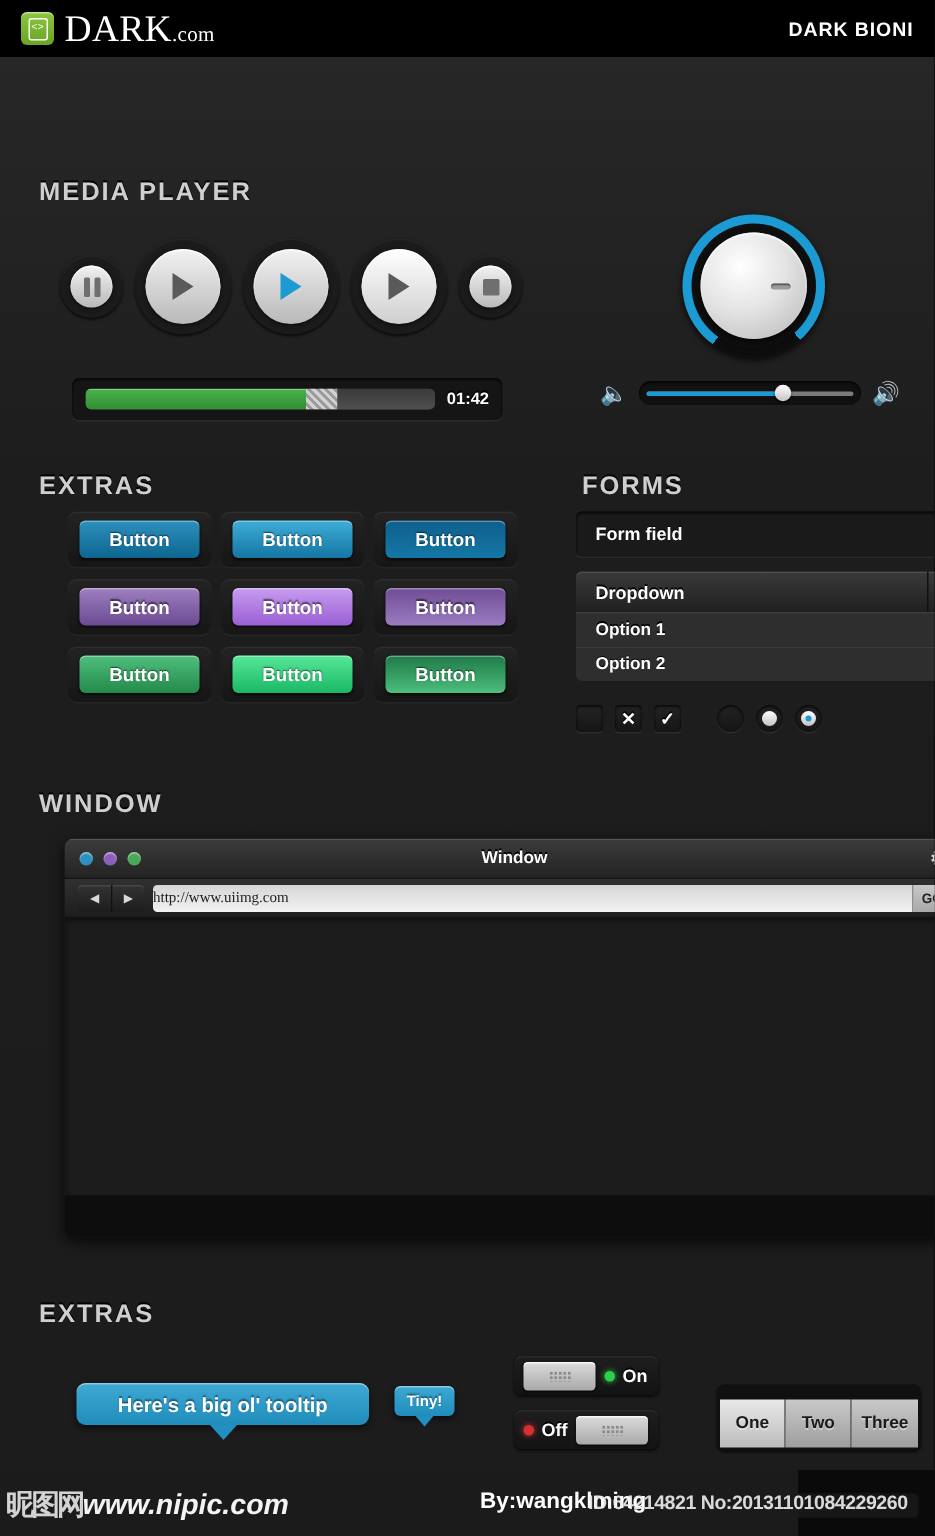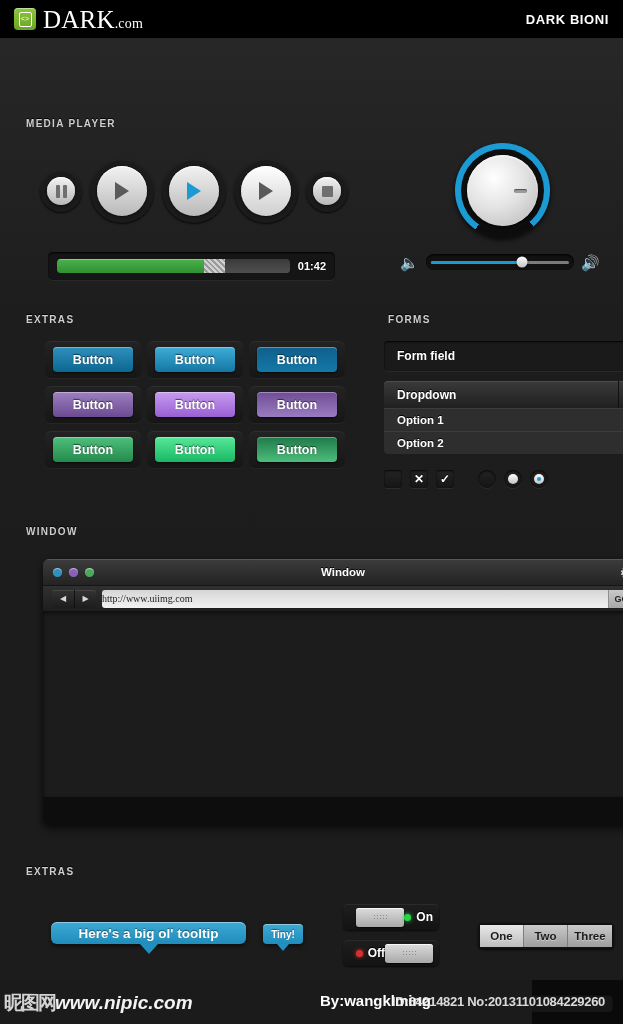--- a/index.html
+++ b/index.html
@@ -37,21 +37,21 @@
     margin-left: auto; color: #fff; font-size: 13px; font-weight: bold;
     letter-spacing: .6px; white-space: nowrap; overflow: hidden;
   }
 
   
   .board {
     position: absolute; top: 38px; left: 0; width: 623px; height: 942px;
     background: linear-gradient(#272727, #1d1d1d 30%, #1c1c1c);
   }
   .sec-title {
-    color: #cfcfcf; font-size: 10px; font-weight: bold; letter-spacing: 1.3px;
+    color: #cfcfcf; font-size: 17px; font-weight: bold; letter-spacing: 1.3px;
     text-shadow: 0 -1px 0 #000;
   }
 
   
   .media-title { position: absolute; left: 26px; top: 80px; }
 
   .transport { position: absolute; left: 40px; top: 121px; display: flex; align-items: center; gap: 8px; }
   .rbtn {
     border-radius: 50%;
     background: #1b1b1b;
@@ -274,33 +274,33 @@
     background: linear-gradient(#3fa9d4, #1f8cbb);
     color: #fff; font-weight: bold; text-shadow: 0 -1px 1px rgba(0,0,0,.45);
     box-shadow: inset 0 1px 0 rgba(255,255,255,.4), 0 2px 4px rgba(0,0,0,.6);
     display: flex; align-items: center; justify-content: center;
   }
   .tip::after {
     content: ""; position: absolute; top: 100%; left: 50%; transform: translateX(-50%);
     border-style: solid; border-color: #2190c0 transparent transparent transparent;
   }
   .tip-big {
-    left: 51px; top: 884px; width: 195px; height: 22px; border-radius: 6px; font-size: 13.5px;
+    left: 51px; top: 884px; width: 195px; height: 28px; border-radius: 6px; font-size: 13.5px;
   }
   .tip-big::after { border-width: 10px 9px 0 9px; }
   .tip-small {
     left: 263px; top: 886px; width: 40px; height: 20px; border-radius: 4px; font-size: 10px;
   }
   .tip-small::after { border-width: 7px 6px 0 6px; }
 
   .switch-panel {
     position: absolute; border-radius: 5px;
     background: linear-gradient(#1e1e1e, #131313);
     box-shadow: inset 0 1px 0 rgba(255,255,255,.06), 0 1px 2px rgba(0,0,0,.7);
-    display: flex; align-items: center; height: 26px; padding: 0 6px;  justify-content: flex-end;
+    display: flex; align-items: center; height: 26px; padding: 0 6px; gap: 6px;
   }
   .sw-on { left: 343px; top: 866px; width: 96px; }
   .sw-off { left: 343px; top: 902px; width: 96px; }
   .sw-handle {
     width: 48px; height: 19px; border-radius: 3px;
     background: linear-gradient(#dcdcdc, #a9a9a9);
     box-shadow: inset 0 1px 0 rgba(255,255,255,.8), 0 1px 2px rgba(0,0,0,.7);
     display: flex; align-items: center; justify-content: center;
   }
   .grip { width: 15px; height: 7px;
@@ -311,25 +311,26 @@
   .led.green { background: #2bd14a; box-shadow: 0 0 4px #2bd14a; }
   .led.red { background: #d63030; box-shadow: 0 0 4px #d63030; }
 
   .segctl {
     position: absolute; left: 478px; top: 885px; display: flex;
     border-radius: 5px; overflow: hidden;
     background: #101010; padding: 2px;
     box-shadow: 0 1px 2px rgba(0,0,0,.8);
   }
   .seg {
-    min-width: 44px; height: 22px; display: flex; align-items: center; justify-content: center;
+    min-width: 44px; height: 32px; display: flex; align-items: center; justify-content: center;
     color: #1b1b1b; font-size: 11.5px; font-weight: bold;
     background: linear-gradient(#c9c9c9, #9e9e9e);
     border-right: 1px solid #7d7d7d;
     text-shadow: 0 1px 0 rgba(255,255,255,.4);
+    margin-top: 8px;
   }
   .seg:last-child { border-right: none; }
   .seg.active { background: linear-gradient(#e8e8e8, #bdbdbd); }
 
   
   .hscroll {
     position: absolute; left: 30px; top: 956px; width: 583px; height: 18px;
     background: #171717; border-radius: 4px;
     box-shadow: inset 0 1px 2px rgba(0,0,0,.9);
     display: flex; align-items: center; padding: 0 2px;

